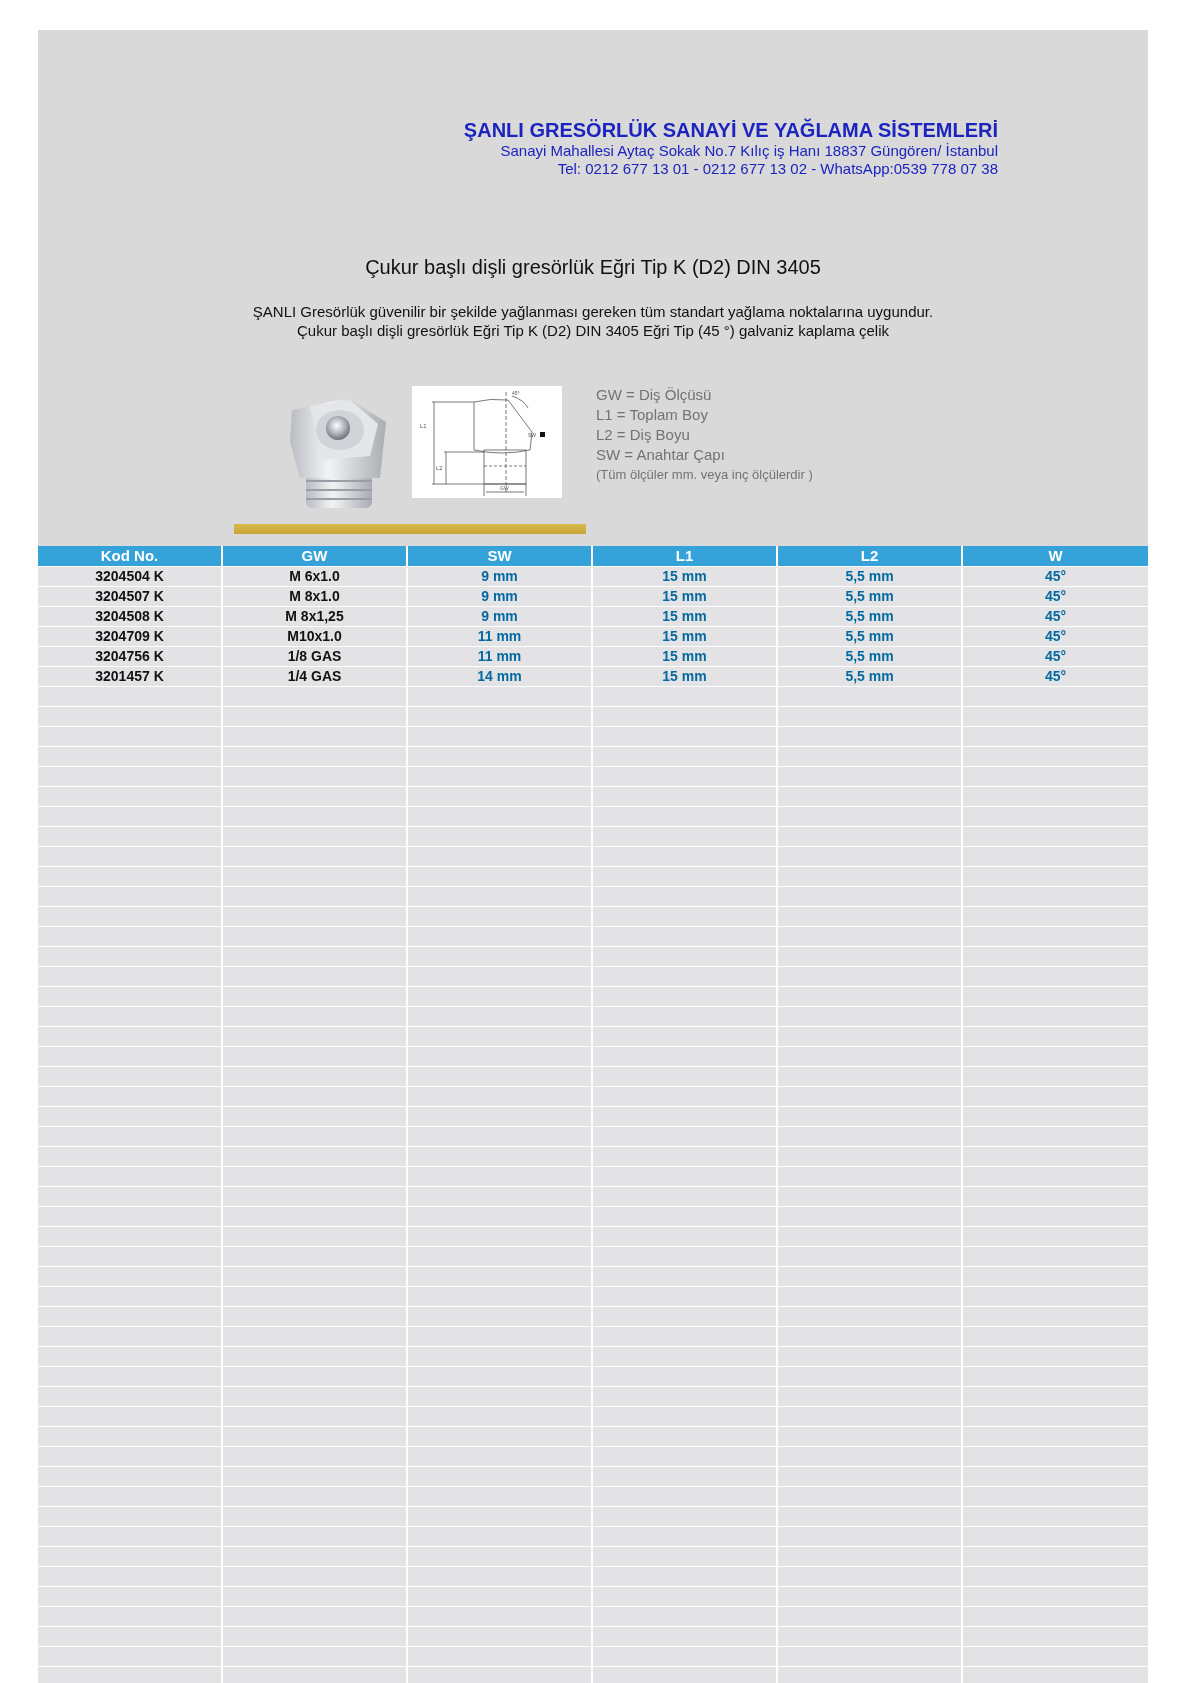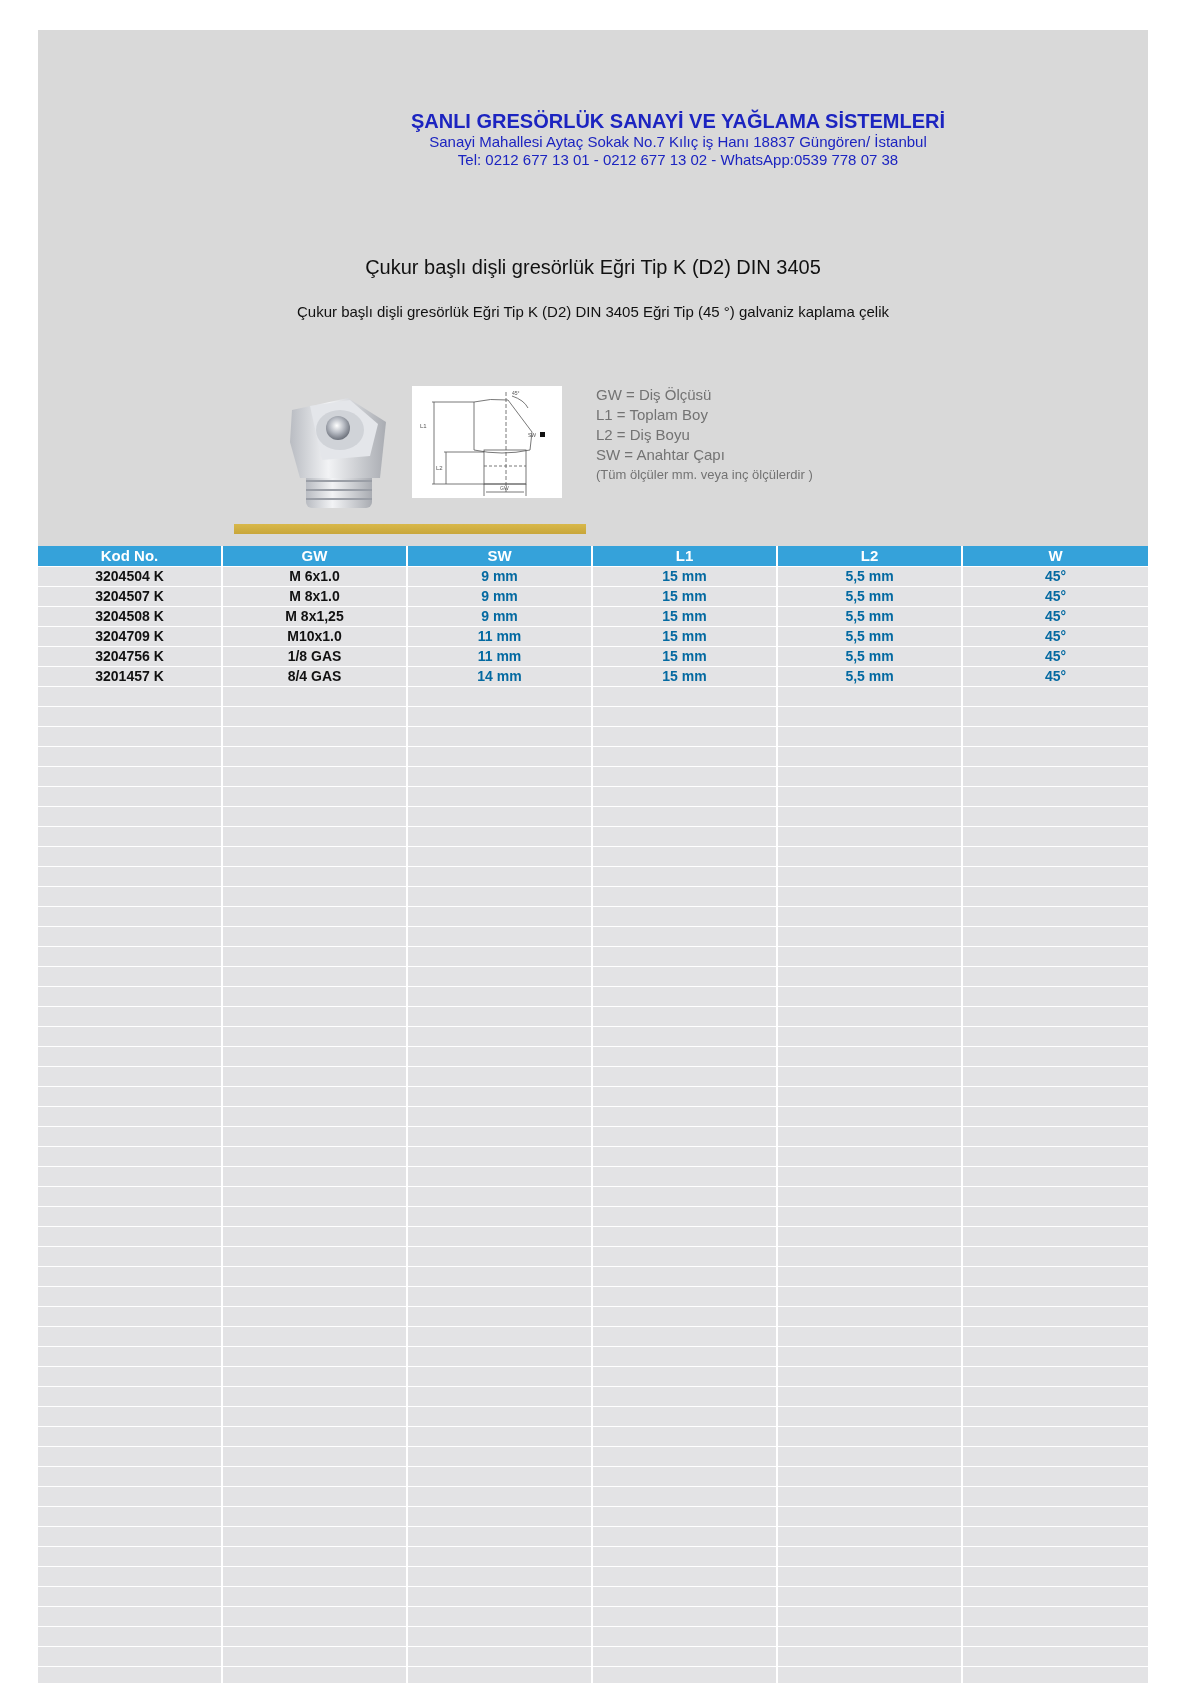--- a/index.html
+++ b/index.html
@@ -9,21 +9,21 @@
   .header-bg { position: absolute; left: 0; top: 0; width: 1110px; height: 516px; background: #d9d9d9; }
 
   
   .logo { position: absolute; left: 34px; top: 50px; width: 236px; height: 150px; }
   .logo-sg { position: absolute; left: 0; top: 0; width: 236px; height: 100px; }
   .logo-text { position: absolute; left: 18px; top: 100px; width: 220px; text-align: left;
                color: #2330c8; font-weight: bold; font-size: 22px; letter-spacing: 0.5px;
                font-family: "DejaVu Sans", sans-serif; transform: scaleY(1.1); }
 
   
-  .company { position: absolute; left: 320px; top: 79px; width: 640px; text-align: center; }
+  .company { position: absolute; left: 320px; top: 88px; width: 640px; text-align: right; }
   .company-name { color: #1c24c0; font-weight: bold; font-size: 20px; line-height: 24px; }
   .company-line { color: #1c24c0; font-size: 15px; line-height: 18px; }
   .company-web { color: #e32020; font-size: 15px; line-height: 18px; }
 
   .title { position: absolute; left: 0; top: 226px; width: 1110px; text-align: center;
            font-size: 20px; color: #111; }
   .desc { position: absolute; left: 0; top: 272px; width: 1110px; text-align: center;
           font-size: 15px; line-height: 19px; color: #111; }
 
   .photo { position: absolute; left: 222px; top: 356px; width: 150px; height: 130px; }
@@ -55,20 +55,21 @@
 
   <div class="company">
     <div class="company-name">ŞANLI GRESÖRLÜK  SANAYİ VE YAĞLAMA SİSTEMLERİ</div>
     <div class="company-line">Sanayi Mahallesi  Aytaç Sokak No.7  Kılıç iş Hanı 18837 Güngören/ İstanbul</div>
     <div class="company-line">Tel: 0212 677 13 01 - 0212 677 13 02 - WhatsApp:0539 778 07 38</div>
   </div>
 
   <div class="title">Çukur başlı dişli gresörlük Eğri Tip K (D2) DIN 3405</div>
 
   <div class="desc">
+    <div>ŞANLI Gresörlük güvenilir bir şekilde yağlanması gereken tüm standart yağlama noktalarına uygundur.</div>
     <div>Çukur başlı dişli gresörlük Eğri Tip K (D2)  DIN 3405 Eğri Tip (45 °) galvaniz kaplama çelik</div>
   </div>
 
   <svg class="photo" viewBox="0 0 150 130">
     <defs>
       <linearGradient id="metal" x1="0" y1="0" x2="1" y2="0">
         <stop offset="0" stop-color="#b9bcc2"></stop>
         <stop offset="0.4" stop-color="#f2f3f5"></stop>
         <stop offset="1" stop-color="#a9acb2"></stop>
       </linearGradient>
@@ -171,21 +172,21 @@
       <div class="row data">
         <div class="cell">3204756 K</div>
         <div class="cell">1/8 GAS</div>
         <div class="cell light">11 mm</div>
         <div class="cell light">15 mm</div>
         <div class="cell light">5,5 mm</div>
         <div class="cell light">45°</div>
       </div>
       <div class="row data">
         <div class="cell">3201457 K</div>
-        <div class="cell">8/4 GAS</div>
+        <div class="cell">1/4 GAS</div>
         <div class="cell light">14 mm</div>
         <div class="cell light">15 mm</div>
         <div class="cell light">5,5 mm</div>
         <div class="cell light">45°</div>
       </div>
     <div class="row data">
           <div class="cell"></div>
           <div class="cell"></div>
           <div class="cell"></div>
           <div class="cell"></div>

